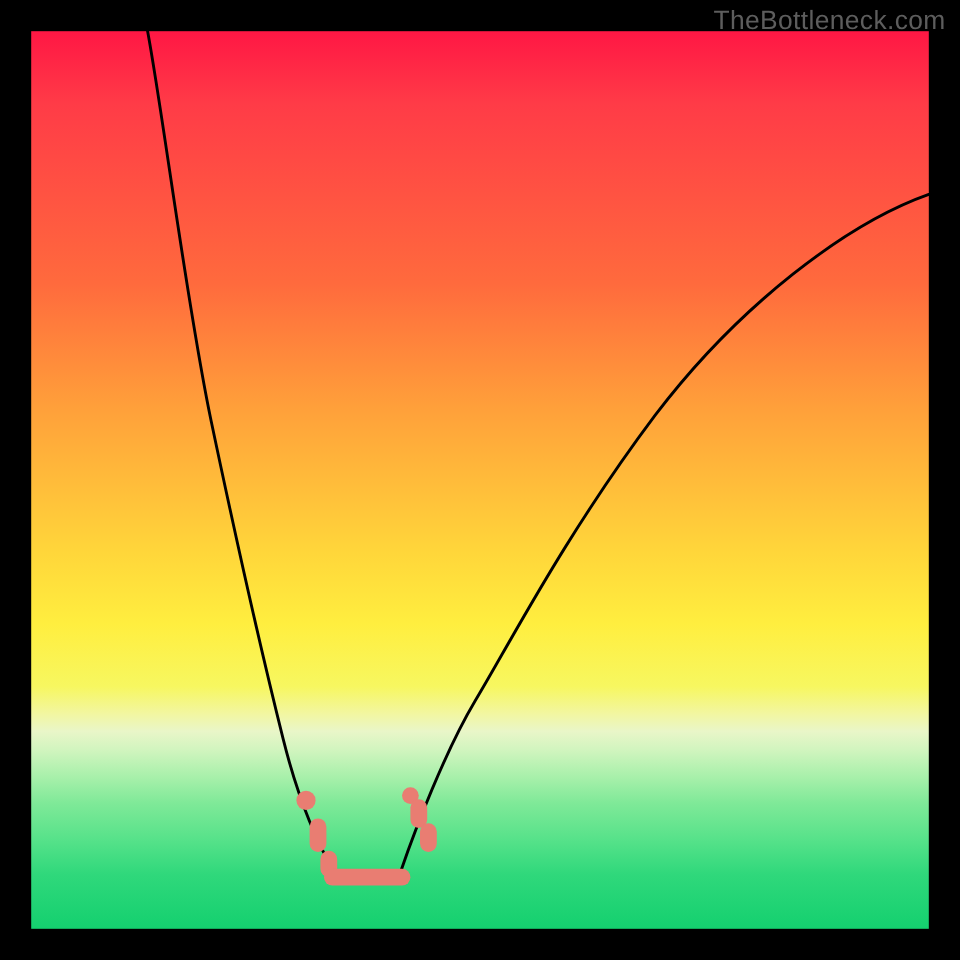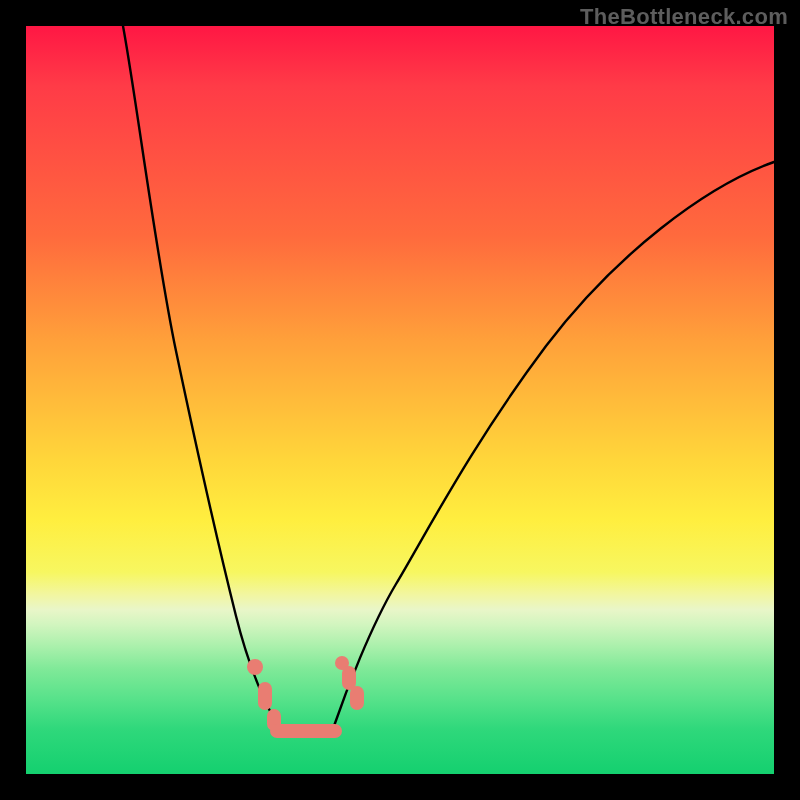--- a/index.html
+++ b/index.html
@@ -35,21 +35,21 @@
       #2fd87b 94%,
       #14d06f 100%
     );
   }
   .watermark {
     position: absolute;
     top: 4px;
     right: 12px;
     color: #5d5d5d;
     font-size: 22px;
-    font-weight: 700;
+    font-weight: 400;
     letter-spacing: 0.3px;
   }
   svg.plot {
     position: absolute;
     left: 0;
     top: 0;
     width: 748px;
     height: 748px;
     overflow: visible;
   }

